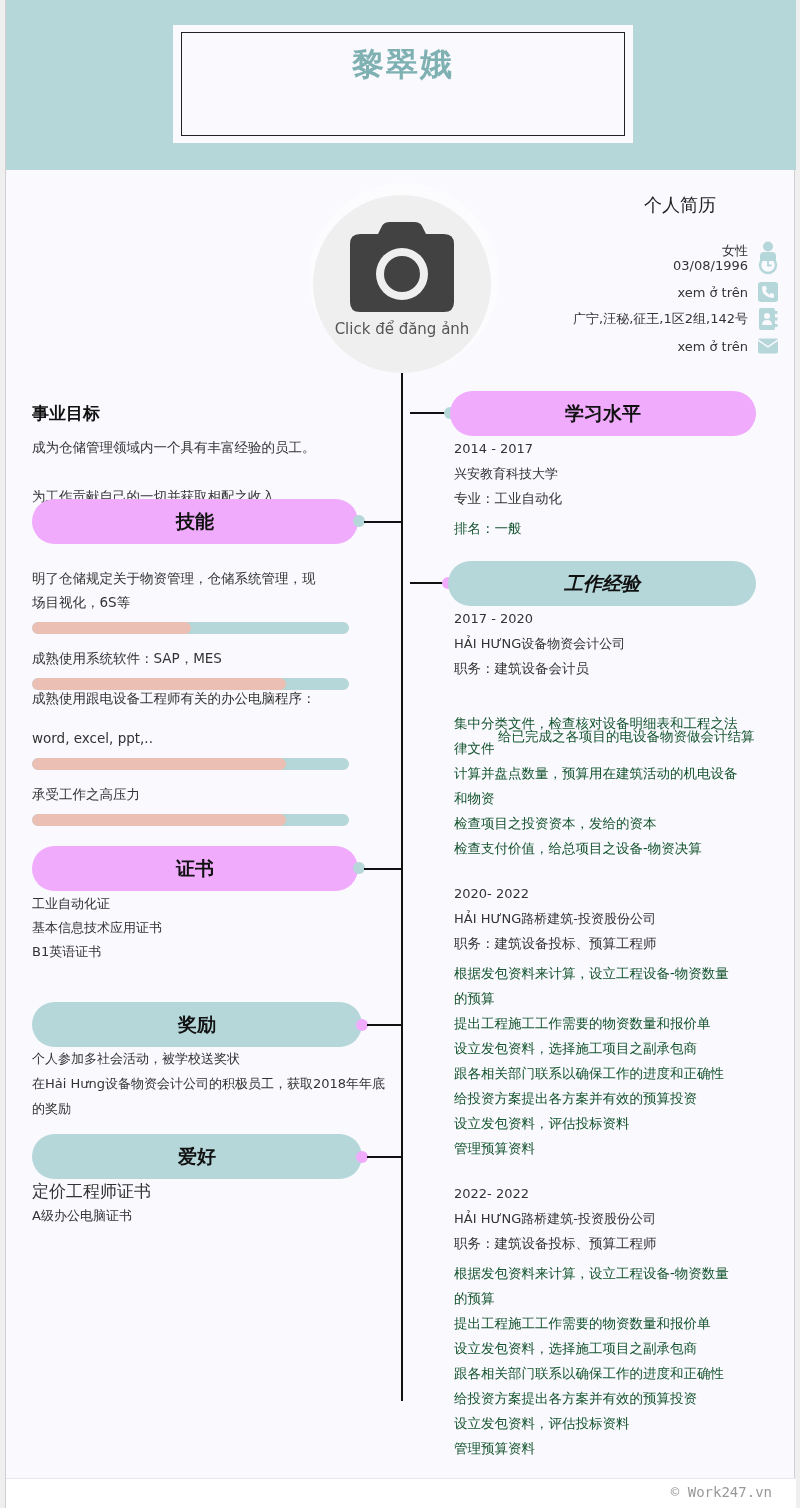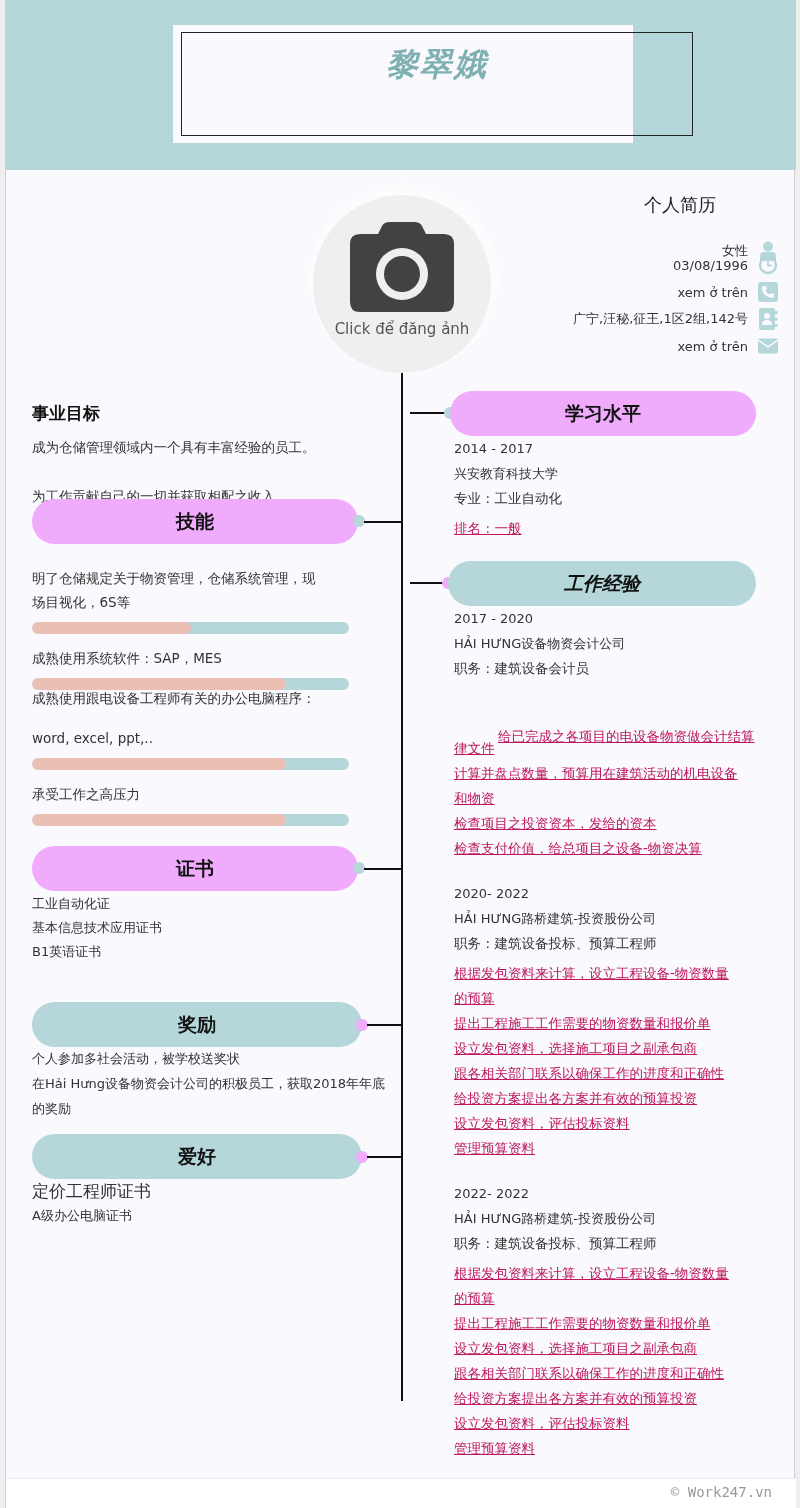--- a/index.html
+++ b/index.html
@@ -1,21 +1,21 @@
 <!DOCTYPE html>
 <html><head>
 <meta charset="utf-8">
 <style>
   * { box-sizing: border-box; margin: 0; padding: 0; }
   html, body { width: 800px; height: 1508px; background: #efeff0; overflow: hidden; }
   body { font-family: "DejaVu Sans", "Liberation Sans", sans-serif; color: #333; position: relative; }
   .page { position: absolute; left: 5px; top: 0; width: 790px; height: 1508px; background: #f9f9fe; border-right: 1px solid #d0d0d0; border-left: 1px solid #d0d0d0; }
   .header-band { position: absolute; left: 0; top: 0; width: 790px; height: 170px; background: #b5d7d9; }
   .name-card { position: absolute; left: 167px; top: 25px; width: 460px; height: 118px; background: #f9f9fe; }
-  .name-card-inner { position: absolute; left: 8px; top: 7px; width: 512px; height: 104px; border: 1px solid #222; font-style: italic; }
+  .name-card-inner { position: absolute; left: 8px; top: 7px; width: 444px; height: 104px; border: 1px solid #222; }
   .full-name { position: absolute; left: 0; top: 10px; width: 100%; text-align: center; font-size: 32px; font-weight: bold; color: #7fb1b3; letter-spacing: 2px; }
   .job-title { position: absolute; left: 0; top: 64px; width: 100%; text-align: center; font-size: 19px; font-weight: bold; color: #222; }
 
   .photo-ring { position: absolute; left: 303px; top: 183px; width: 190px; height: 190px; border-radius: 50%; background: #fcfcff; }
   .photo { position: absolute; left: 307px; top: 195px; width: 178px; height: 178px; border-radius: 50%; background: #efefef; cursor: pointer; }
   .camera-icon { position: absolute; left: 35px; top: 27px; }
   .photo-label { position: absolute; left: 0; top: 125px; width: 100%; text-align: center; font-size: 15px; color: #555; }
 
   .info-title { position: absolute; left: 560px; top: 193px; width: 150px; text-align: right; font-size: 18px; color: #222; }
   .info-row { position: absolute; right: 16px; height: 22px; display: flex; align-items: center; justify-content: flex-end; }
@@ -25,21 +25,21 @@
   .timeline { position: absolute; left: 395px; top: 373px; width: 2px; height: 1028px; background: #111; }
   .connector { position: absolute; height: 1.5px; background: #111; }
   .dot { position: absolute; width: 12px; height: 12px; border-radius: 50%; }
 
   .pill { position: absolute; height: 45px; border-radius: 23px; display: flex; align-items: center; justify-content: center; font-size: 19px; font-weight: bold; color: #111; }
   .pink { background: #f0abfc; }
   .teal { background: #b5d7d9; }
 
   .sec-heading { position: absolute; font-size: 17px; font-weight: bold; color: #111; }
   .text { position: absolute; font-size: 13.5px; line-height: 25px; color: #333; }
-  .text-dark { color: #be185d; text-decoration: underline; }
+  .text-dark { color: #14532d; }
 
   .bar { position: absolute; left: 26px; width: 317px; height: 12px; border-radius: 6px; background: #b5d7d9; overflow: hidden; }
   .bar .fill { height: 100%; background: #ecbfb4; border-radius: 6px; }
 
   .footer { position: absolute; left: 0; top: 1478px; width: 790px; height: 30px; background: #fff; border-top: 1px solid #e8e8ee; }
   .copyright { position: absolute; right: 24px; top: 5px; font-family: "DejaVu Sans Mono", "Liberation Mono", monospace; font-size: 14px; color: #999; }
 </style>
 </head>
 <body>
 
@@ -176,20 +176,21 @@
   <div class="text text-dark" style="left:448px; top:516px;">排名：一般</div>
 
   <div class="connector" style="left:404px; top:582px; width:38px;"></div>
   <div class="dot pink" style="left:436px; top:577px;"></div>
   <div class="pill teal" style="left:442px; top:561px; width:308px;font-style:italic;">工作经验</div>
 
   <div class="text" style="left:448px; top:606px; font-size:13px;">2017 - 2020</div>
   <div class="text" style="left:448px; top:631px; font-size:13px;">HẢI HƯNG设备物资会计公司</div>
   <div class="text" style="left:448px; top:656px;">职务：建筑设备会计员</div>
   <div class="text text-dark" style="left:448px; top:724px;margin-left:44px;">给已完成之各项目的电设备物资做会计结算</div>
+  <div class="text text-dark" style="left:448px; top:711px;">集中分类文件，检查核对设备明细表和工程之法</div>
   <div class="text text-dark" style="left:448px; top:736px;">律文件</div>
   <div class="text text-dark" style="left:448px; top:761px;">计算并盘点数量，预算用在建筑活动的机电设备</div>
   <div class="text text-dark" style="left:448px; top:786px;">和物资</div>
   <div class="text text-dark" style="left:448px; top:811px;">检查项目之投资资本，发给的资本</div>
   <div class="text text-dark" style="left:448px; top:836px;">检查支付价值，给总项目之设备-物资决算</div>
 
   <div class="text" style="left:448px; top:881px; font-size:13px;">2020- 2022</div>
   <div class="text" style="left:448px; top:906px; font-size:13px;">HẢI HƯNG路桥建筑-投资股份公司</div>
   <div class="text" style="left:448px; top:931px;">职务：建筑设备投标、预算工程师</div>
   <div class="text text-dark" style="left:448px; top:961px;">根据发包资料来计算，设立工程设备-物资数量</div>

